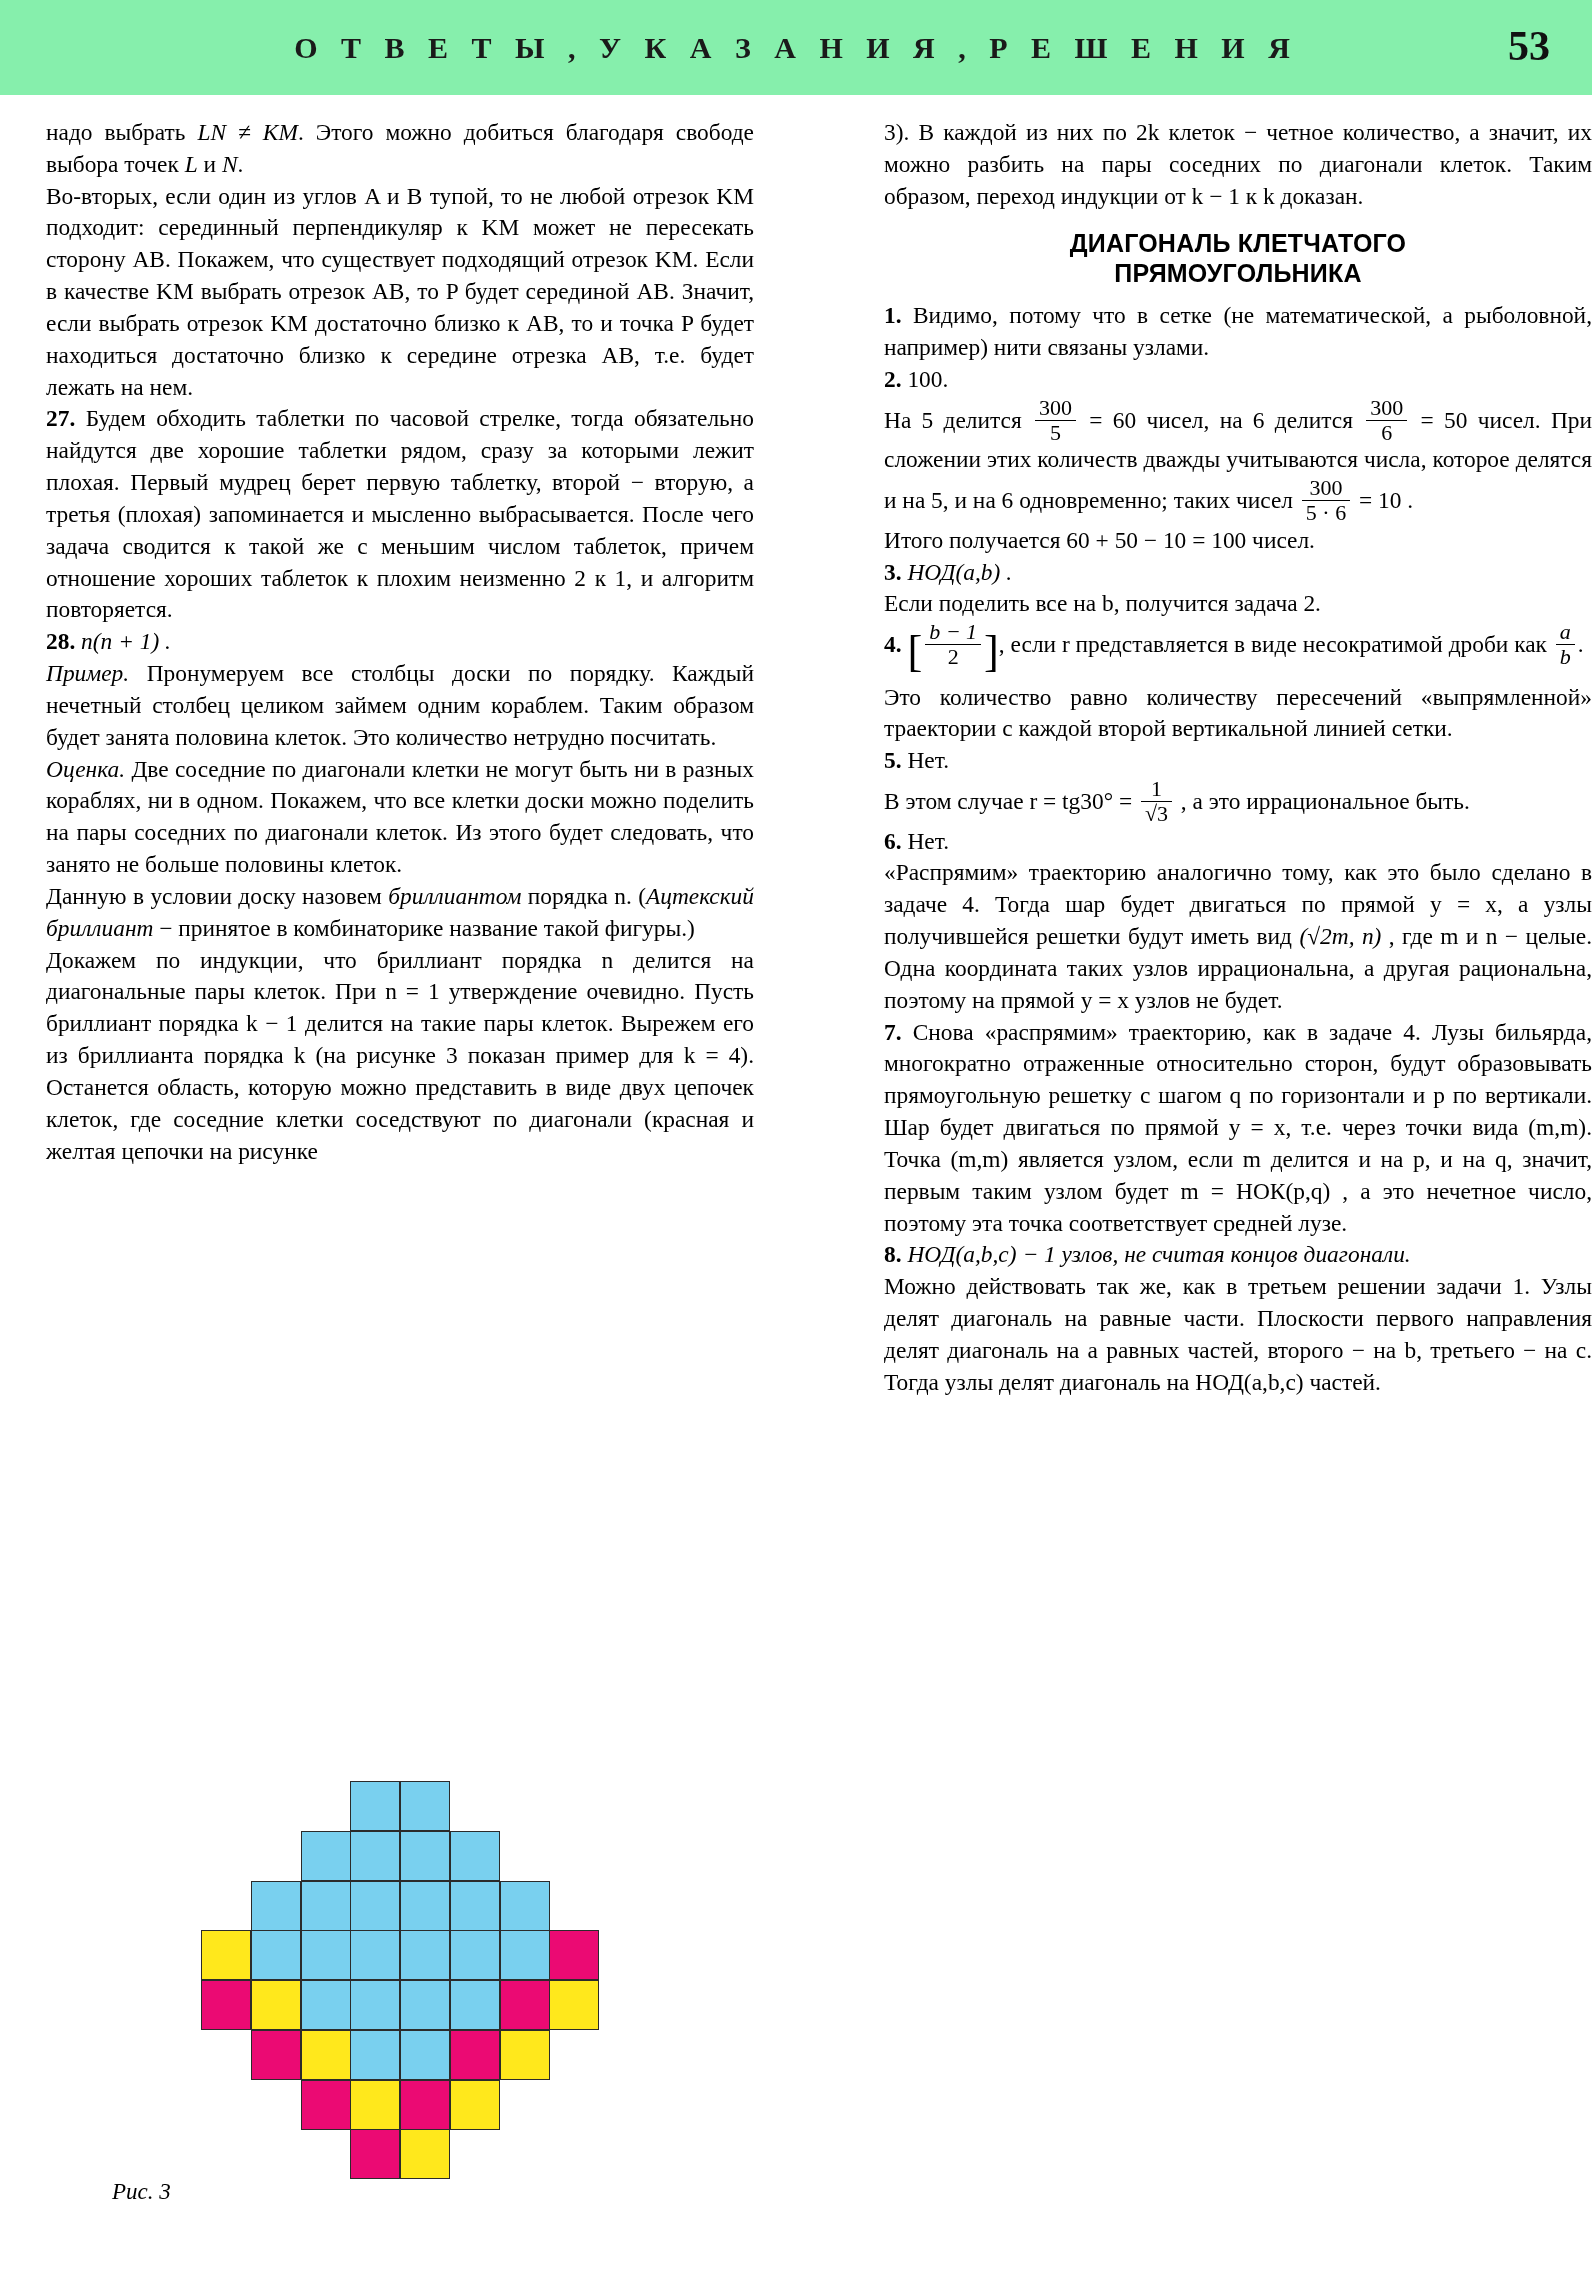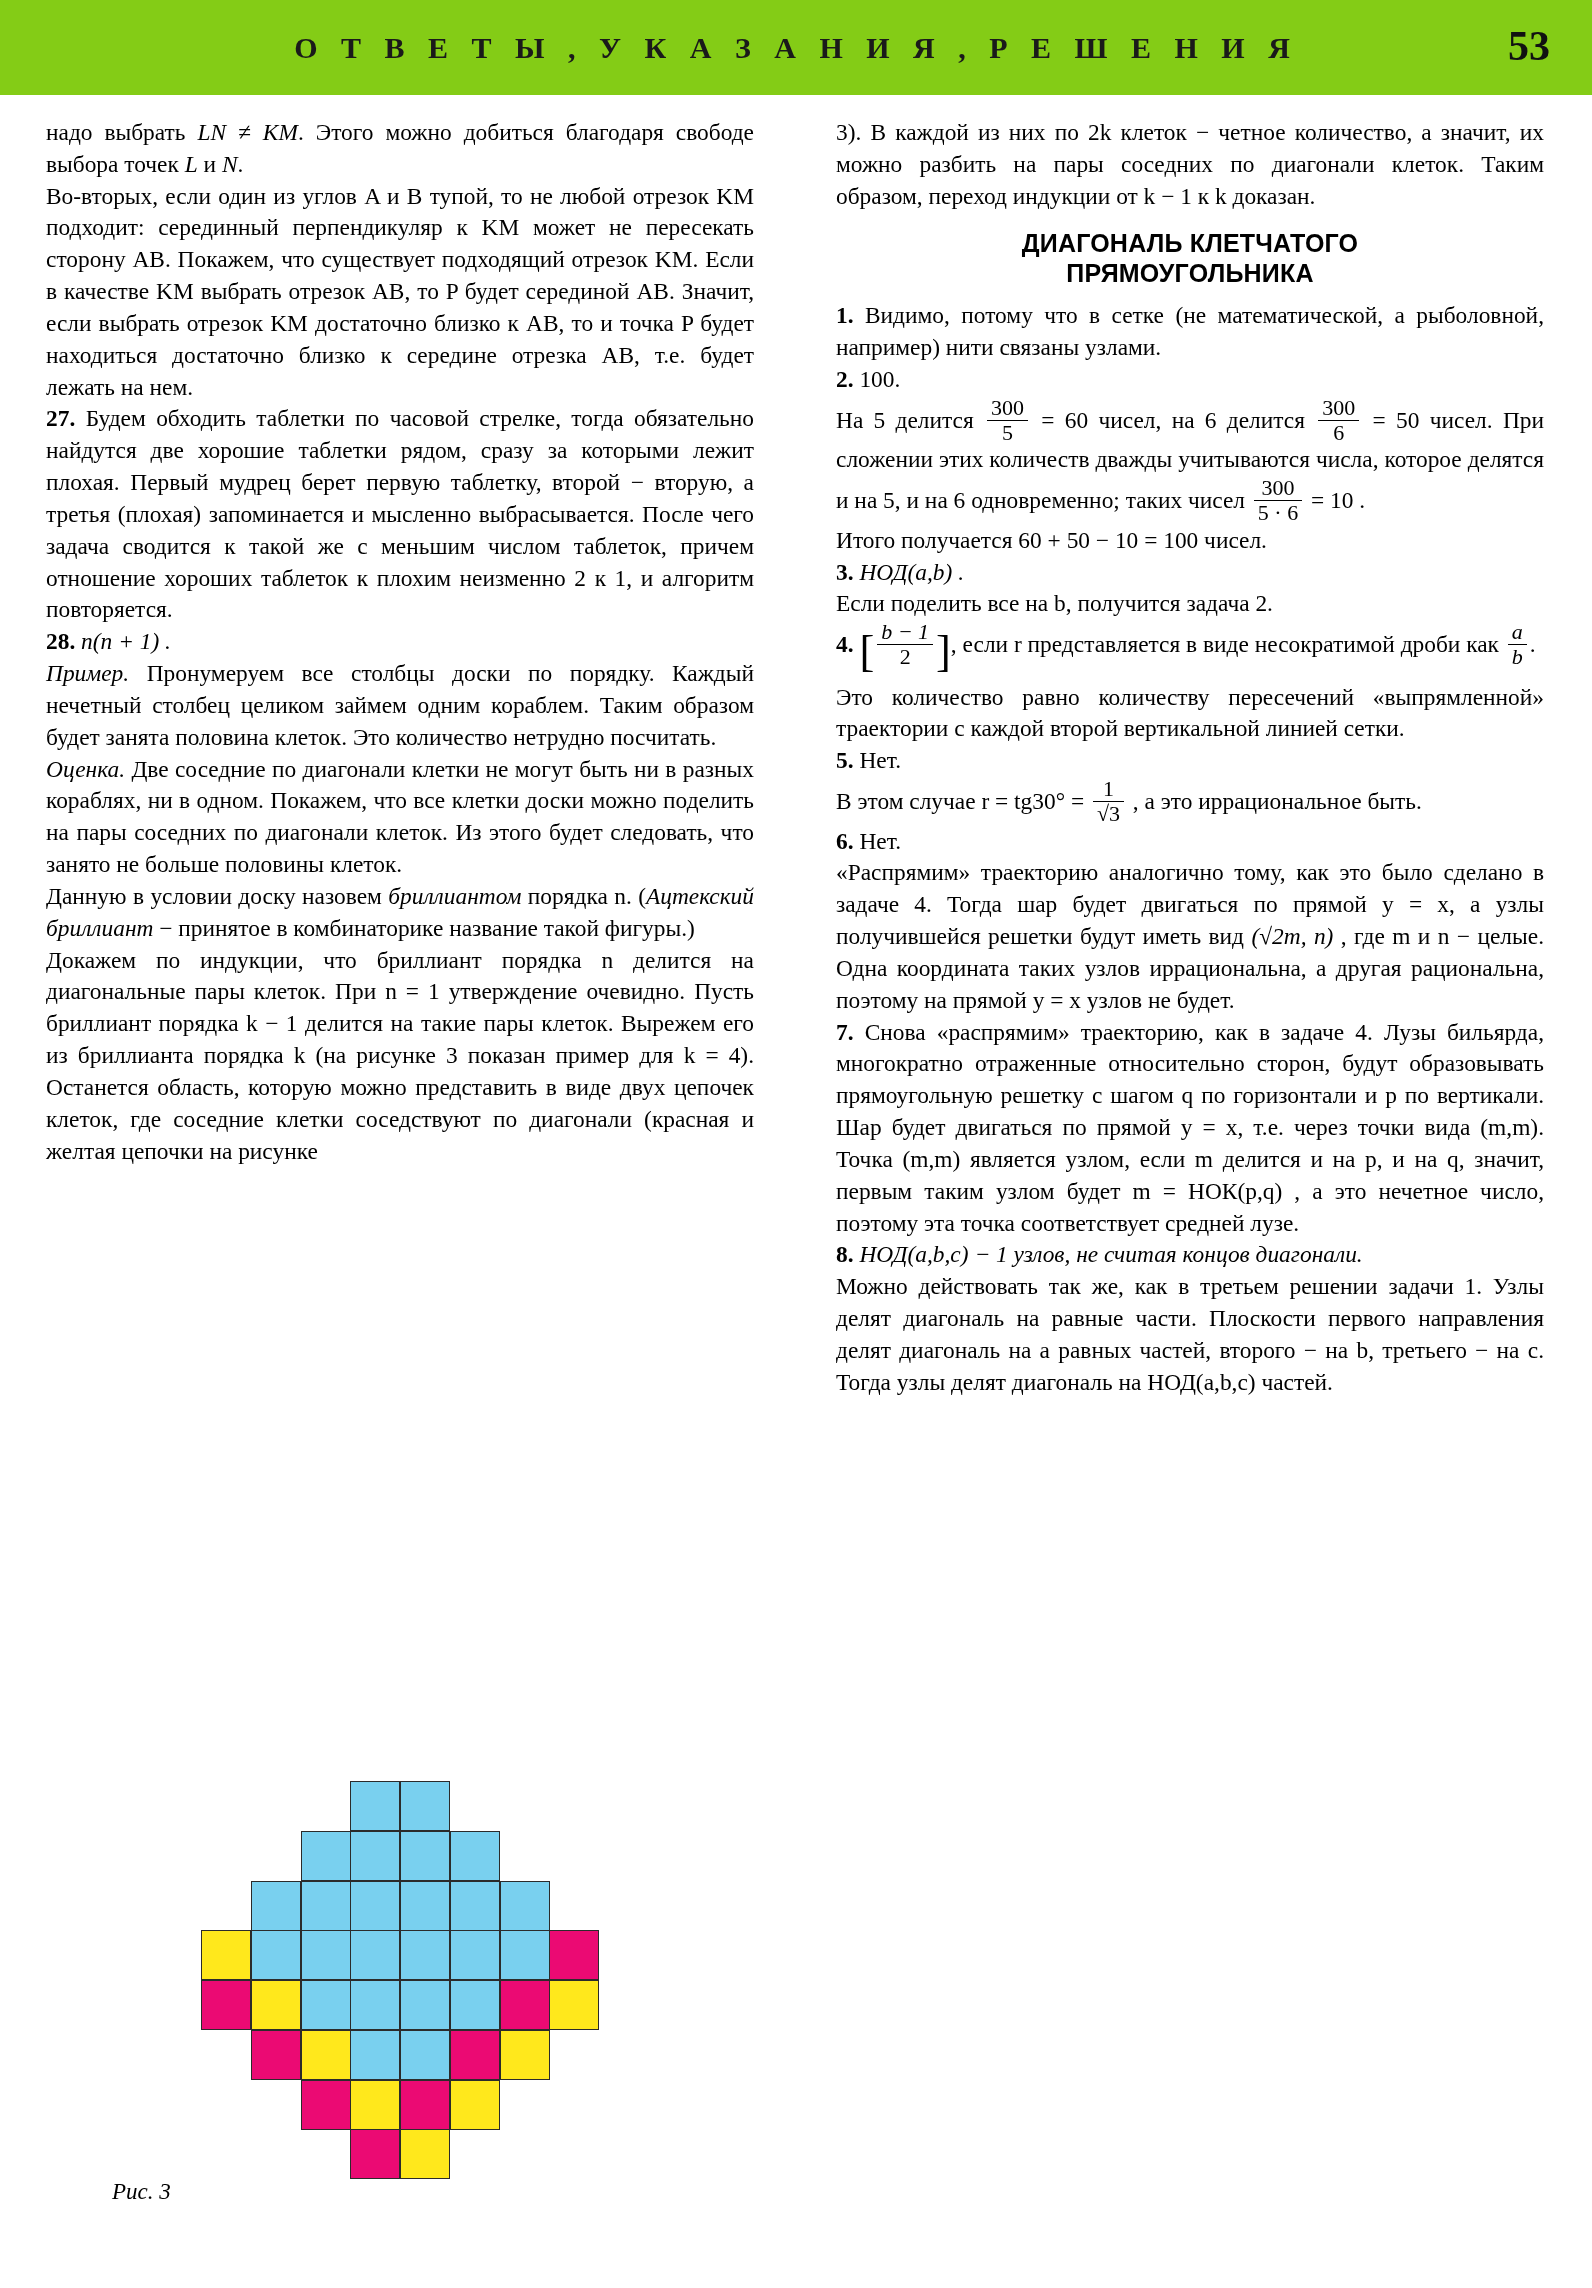--- a/index.html
+++ b/index.html
@@ -20,21 +20,21 @@
     height: 2289px;
     box-sizing: border-box;
   }
   
   .header {
     position: absolute;
     left: 0;
     top: 0;
     width: 1592px;
     height: 95px;
-    background: #84cc16;
+    background: #86efac;
     display: flex;
     align-items: center;
     justify-content: center;
   }
   .header-title {
     font-family: "Liberation Serif", serif;
     font-size: 30px;
     font-weight: bold;
     letter-spacing: 8px;
     color: #1a1a1a;
@@ -60,21 +60,21 @@
   }
   .col {
     position: absolute;
     top: 0;
     width: 708px;
     font-size: 23.4px;
     line-height: 1.36;
     text-align: justify;
   }
   .col-left { left: 46px; }
-  .col-right { left: 836px; }
+  .col-right { left: 884px; }
 
   p {
     margin: 0;
     text-indent: 0;
   }
   .p { margin-bottom: 0px; }
   .it { font-style: italic; }
   .bd { font-weight: bold; }
   .mi { font-style: italic; font-family: "Liberation Serif", serif; }
 

